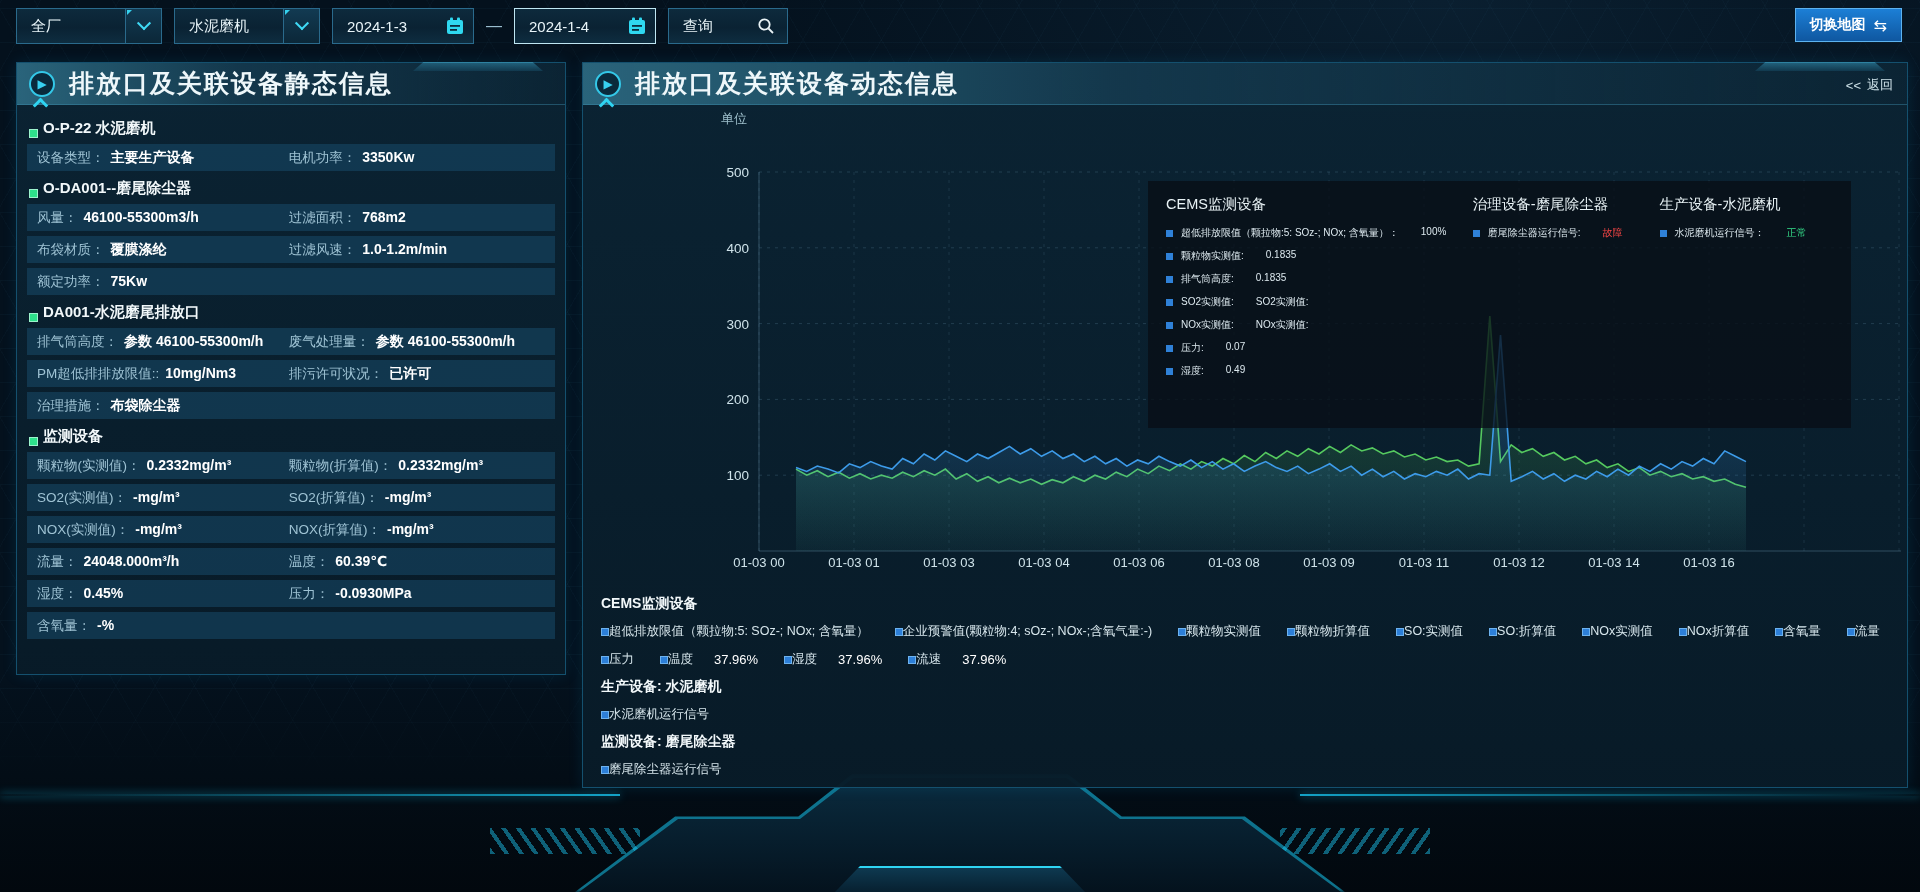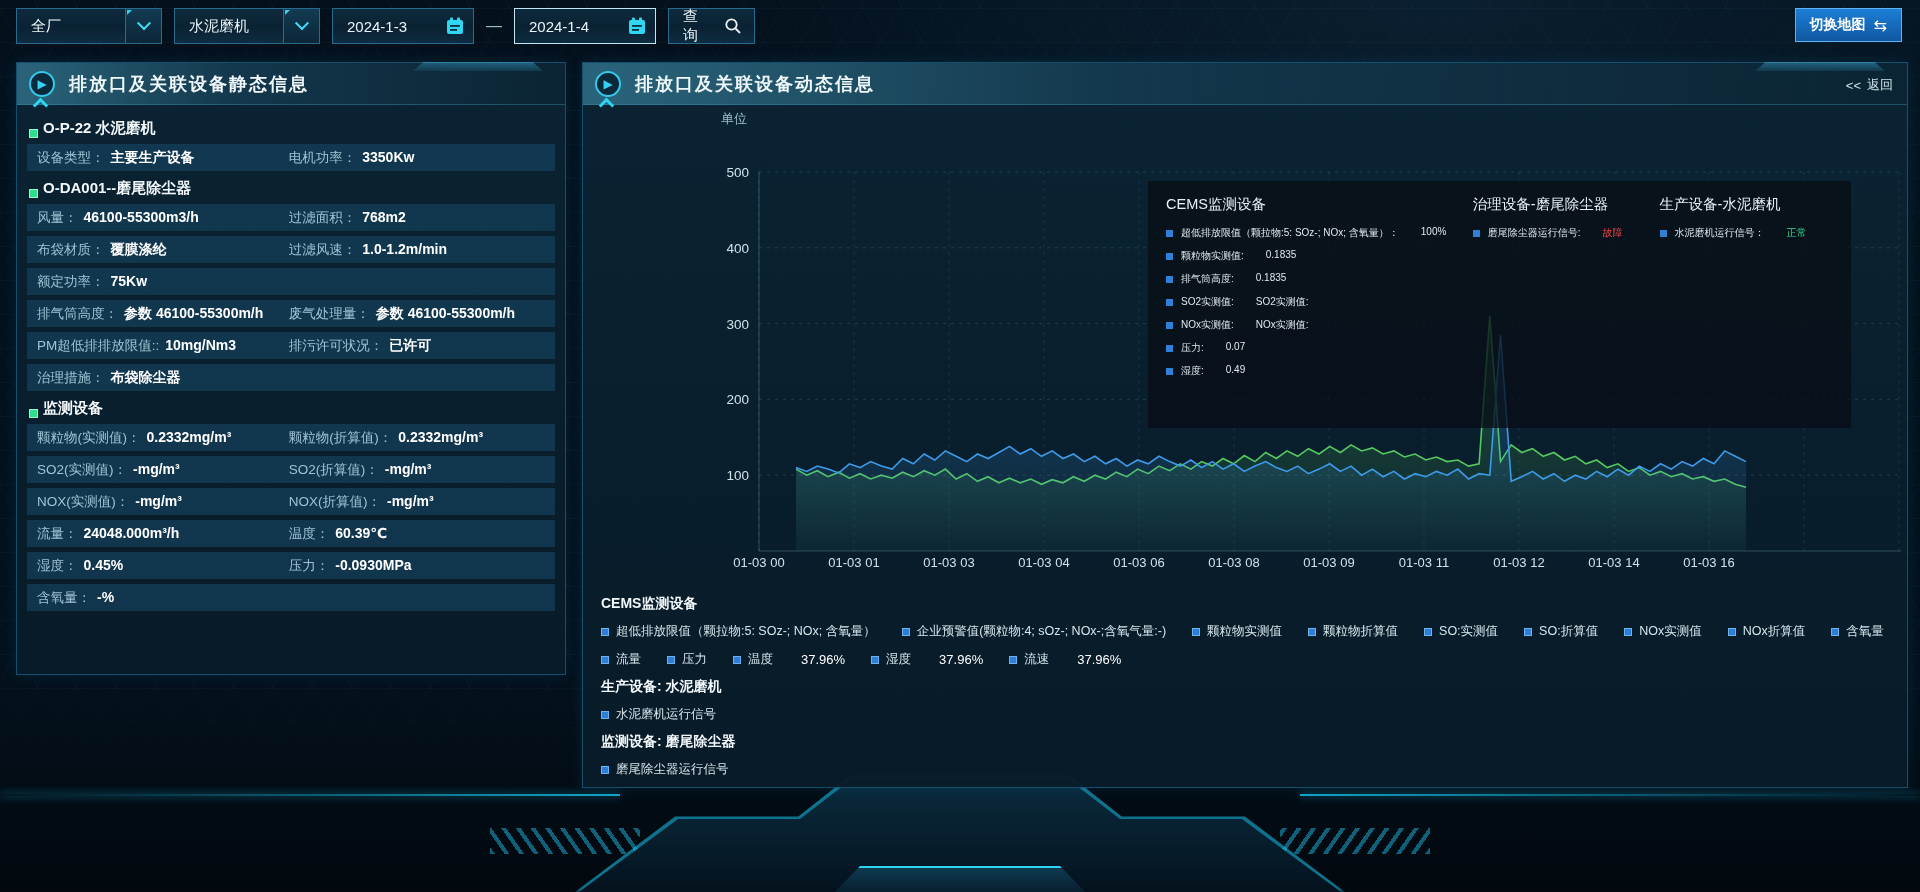--- a/index.html
+++ b/index.html
@@ -22,21 +22,21 @@
   .chev-box { width:36px; height:34px; border-left:1px solid #2a6a8c; display:flex; align-items:center;
     justify-content:center; background:linear-gradient(180deg,#123a52,#0b2738); position:relative; }
   .chev-box::before { content:""; position:absolute; top:1px; left:1px; border-top:5px solid #35d2ee;
     border-right:5px solid transparent; }
   .chev { width:10px; height:10px; border-right:2px solid #3fd9f5; border-bottom:2px solid #3fd9f5;
     transform:rotate(45deg) translate(-2px,-2px); }
   .tb-date { width:142px; }
   .tb-date.focused { border-color:#bfe6f2; }
   .cal-box { width:36px; height:34px; display:flex; align-items:center; justify-content:center; }
   .date-sep { color:#9fc3d4; font-size:16px; }
-  .tb-query { width:87px; justify-content:space-between; cursor:pointer; }
+  .tb-query { width:120px; justify-content:space-between; cursor:pointer; }
   .tb-query .val { font-size:15px; }
   .search-ic { margin-right:12px; }
   .switch-map { position:absolute; right:18px; top:8px; height:34px; padding:0 14px; z-index:5;
     display:flex; align-items:center; gap:8px; color:#fff; font-size:14px; font-weight:bold;
     background:linear-gradient(180deg,#1c7fd6,#0f57a0); border:1px solid #5db2ef; cursor:pointer; }
   .switch-map .sm-ic { font-size:16px; font-weight:normal; }
 
   
   .panel { position:absolute; top:62px; z-index:3;
     background:linear-gradient(180deg, rgba(11,36,52,0.94) 0%, rgba(8,27,40,0.96) 100%);
@@ -45,21 +45,21 @@
   .panel-right { left:582px; width:1326px; height:726px; }
   .panel-tab { position:absolute; top:-1px; right:22px; width:130px; height:9px;
     background:linear-gradient(180deg,#2f85a5,#123f56); clip-path:polygon(8% 0,92% 0,100% 100%,0 100%); }
   .panel-hdr { position:relative; height:42px; display:flex; align-items:center; padding-left:12px;
     background:linear-gradient(90deg, rgba(47,112,136,0.85) 0%, rgba(22,62,84,0.75) 40%, rgba(12,38,54,0.3) 100%);
     border-bottom:1px solid rgba(60,140,170,0.45); }
   .play-ic { width:26px; height:26px; border-radius:50%; border:2px solid #34c8e8; background:#0a2a3c;
     display:flex; align-items:center; justify-content:center; color:#38d0f0; font-size:12px; flex:0 0 auto; }
   .hdr-chevron { position:absolute; left:18px; bottom:-7px; width:11px; height:11px;
     border-top:3px solid #2fd4f2; border-left:3px solid #2fd4f2; transform:rotate(45deg); }
-  .panel-title { margin-left:14px; color:#eef7fa; font-size:18px; font-weight:bold; letter-spacing:2px; }
+  .panel-title { margin-left:14px; color:#eef7fa; font-size:25px; font-weight:bold; letter-spacing:2px; }
   .back-link { position:absolute; right:14px; top:13px; color:#cfe3ea; font-size:13px; cursor:pointer;
     display:flex; gap:6px; align-items:center; }
 
   
   .left-body { padding:6px 10px 0 10px; }
   .section-heading { display:flex; align-items:flex-end; gap:5px; margin:8px 2px 6px 2px;
     color:#f2f8fa; font-size:15px; font-weight:bold; }
   .sec-bullet { width:9px; height:9px; background:#2ee08b; border:1px solid #9df3cd; flex:0 0 auto; }
   .info-row { display:grid; grid-template-columns:47% 53%; min-height:27px; align-items:center;
     background:rgba(24,75,105,0.55); margin-bottom:5px; padding:3px 10px;gap:13px; }
@@ -78,21 +78,21 @@
   .tt-item { display:flex; align-items:flex-start; gap:8px; margin-bottom:9px;
     color:#dce8ee; font-size:10px; white-space:nowrap; }
   .tt-bullet { width:7px; height:7px; background:#2f81d8; flex:0 0 auto; align-self:center; }
   .tt-val { margin-left:14px; }
   .tt-ok { color:#35de8b; } .tt-err { color:#ef4444; }
 
   
   .legend-area { padding:10px 18px 0 18px; }
   .legend-title { color:#f2f8fa; font-size:14px; font-weight:bold; margin:10px 0 10px 0; }
   .legend-items { display:flex; flex-wrap:wrap; column-gap:26px; row-gap:11px; }
-  .legend-item { display:inline-flex; align-items:center; gap:7px; color:#d7e6ec; font-size:12.5px;
+  .legend-item { display:inline-flex; align-items:center; color:#d7e6ec; font-size:12.5px;
     cursor:pointer; white-space:nowrap; }
   .lg-bullet { width:8px; height:8px; background:#2d7fd8; border:1px solid #6db2ee; }
   .lg-val { color:#ffffff; margin-left:21px; font-size:13px; }
 
   
   .bottom-decor { position:absolute; left:0; right:0; bottom:0; height:212px; z-index:1;
     background:linear-gradient(180deg, rgba(4,14,22,0) 0%, #030d16 45%, #02080e 100%); }
   .bd-line { position:absolute; bottom:96px; height:2px;
     background:linear-gradient(90deg, rgba(25,201,242,0.05), rgba(25,201,242,0.8));
     box-shadow:0 0 9px rgba(25,201,242,0.7); }
@@ -211,20 +211,24 @@
         <div class="info-cell">
           <span class="info-label">过滤风速：</span>
           <span class="info-value">1.0-1.2m/min</span>
         </div>
       </div>
       <div class="info-row">
         <div class="info-cell">
           <span class="info-label">额定功率：</span>
           <span class="info-value">75Kw</span>
         </div>
+      </div>
+      <div class="section-heading">
+        <span class="sec-bullet"></span>
+        <span>DA001-水泥磨尾排放口</span>
       </div>
       <div class="info-row">
         <div class="info-cell">
           <span class="info-label">排气筒高度：</span>
           <span class="info-value">参数 46100-55300m/h</span>
         </div>
         <div class="info-cell">
           <span class="info-label">废气处理量：</span>
           <span class="info-value">参数 46100-55300m/h</span>
         </div>

